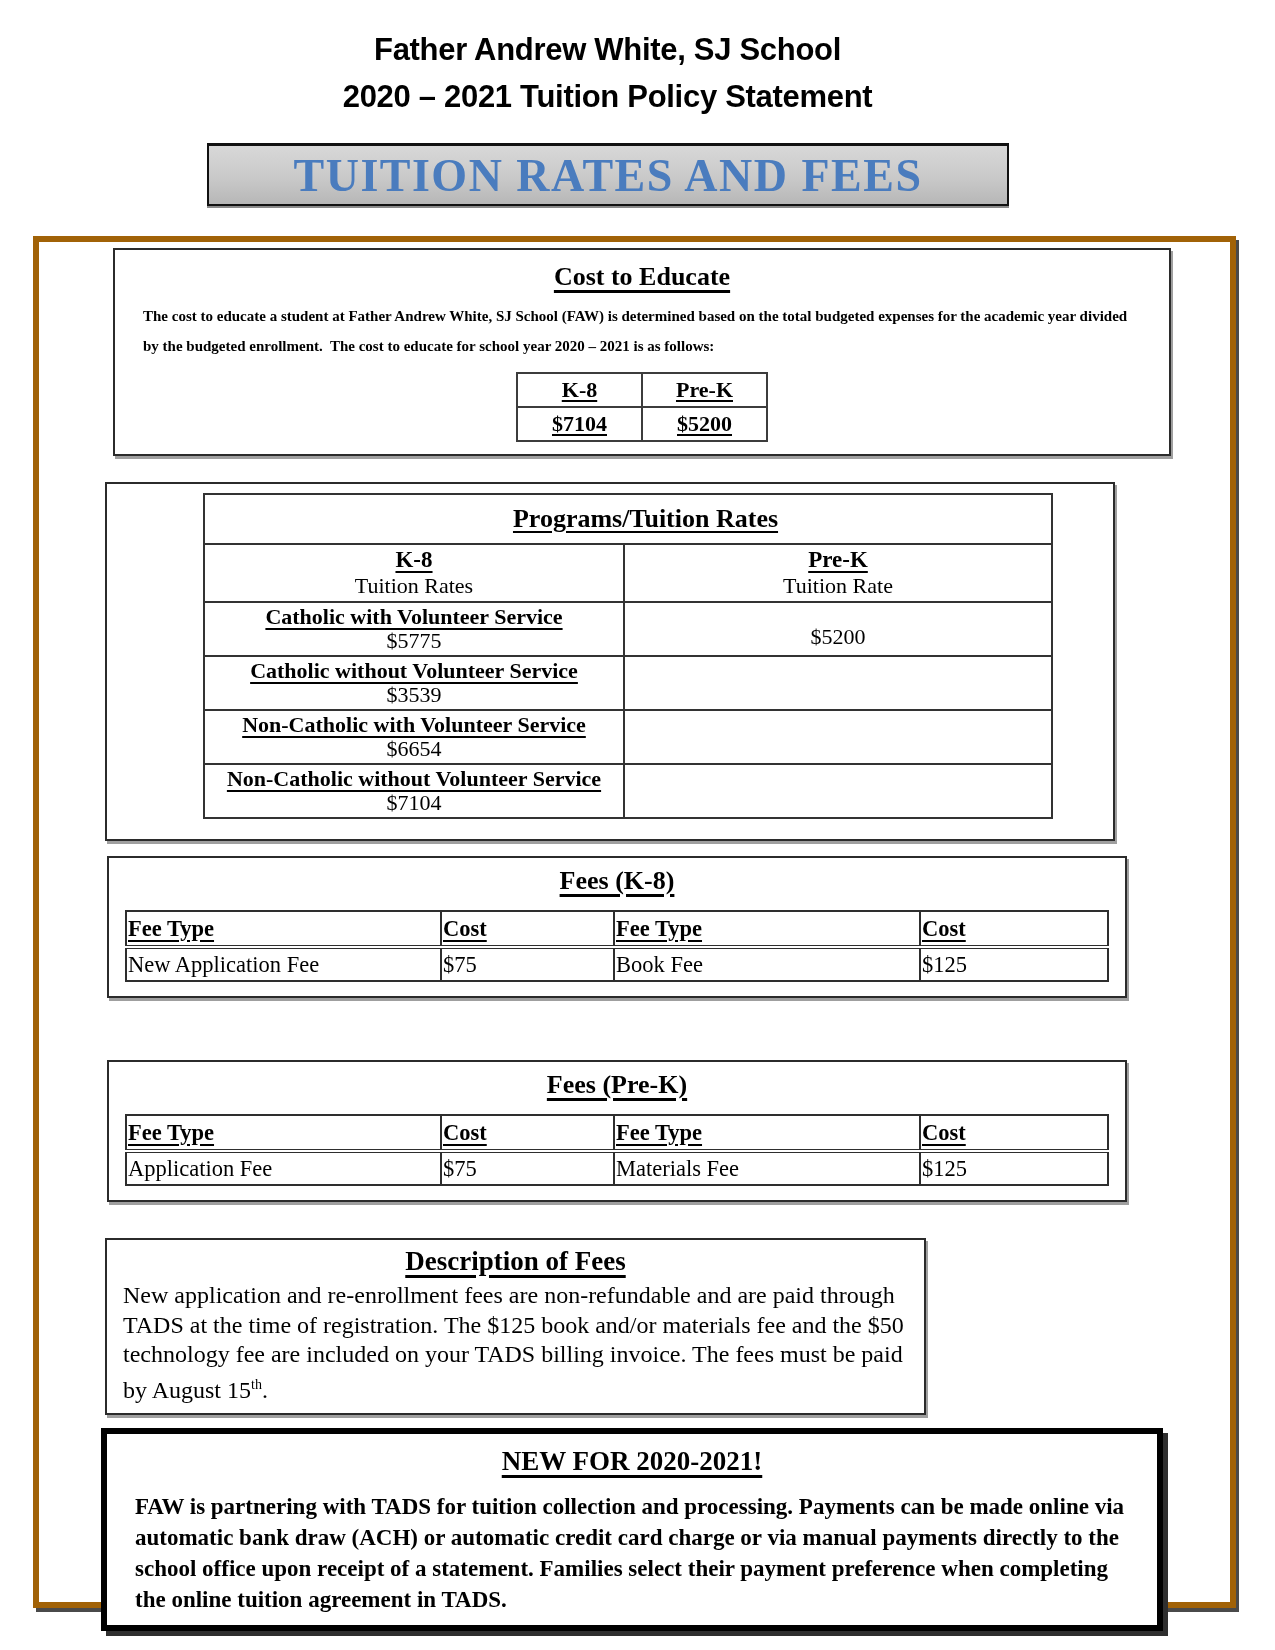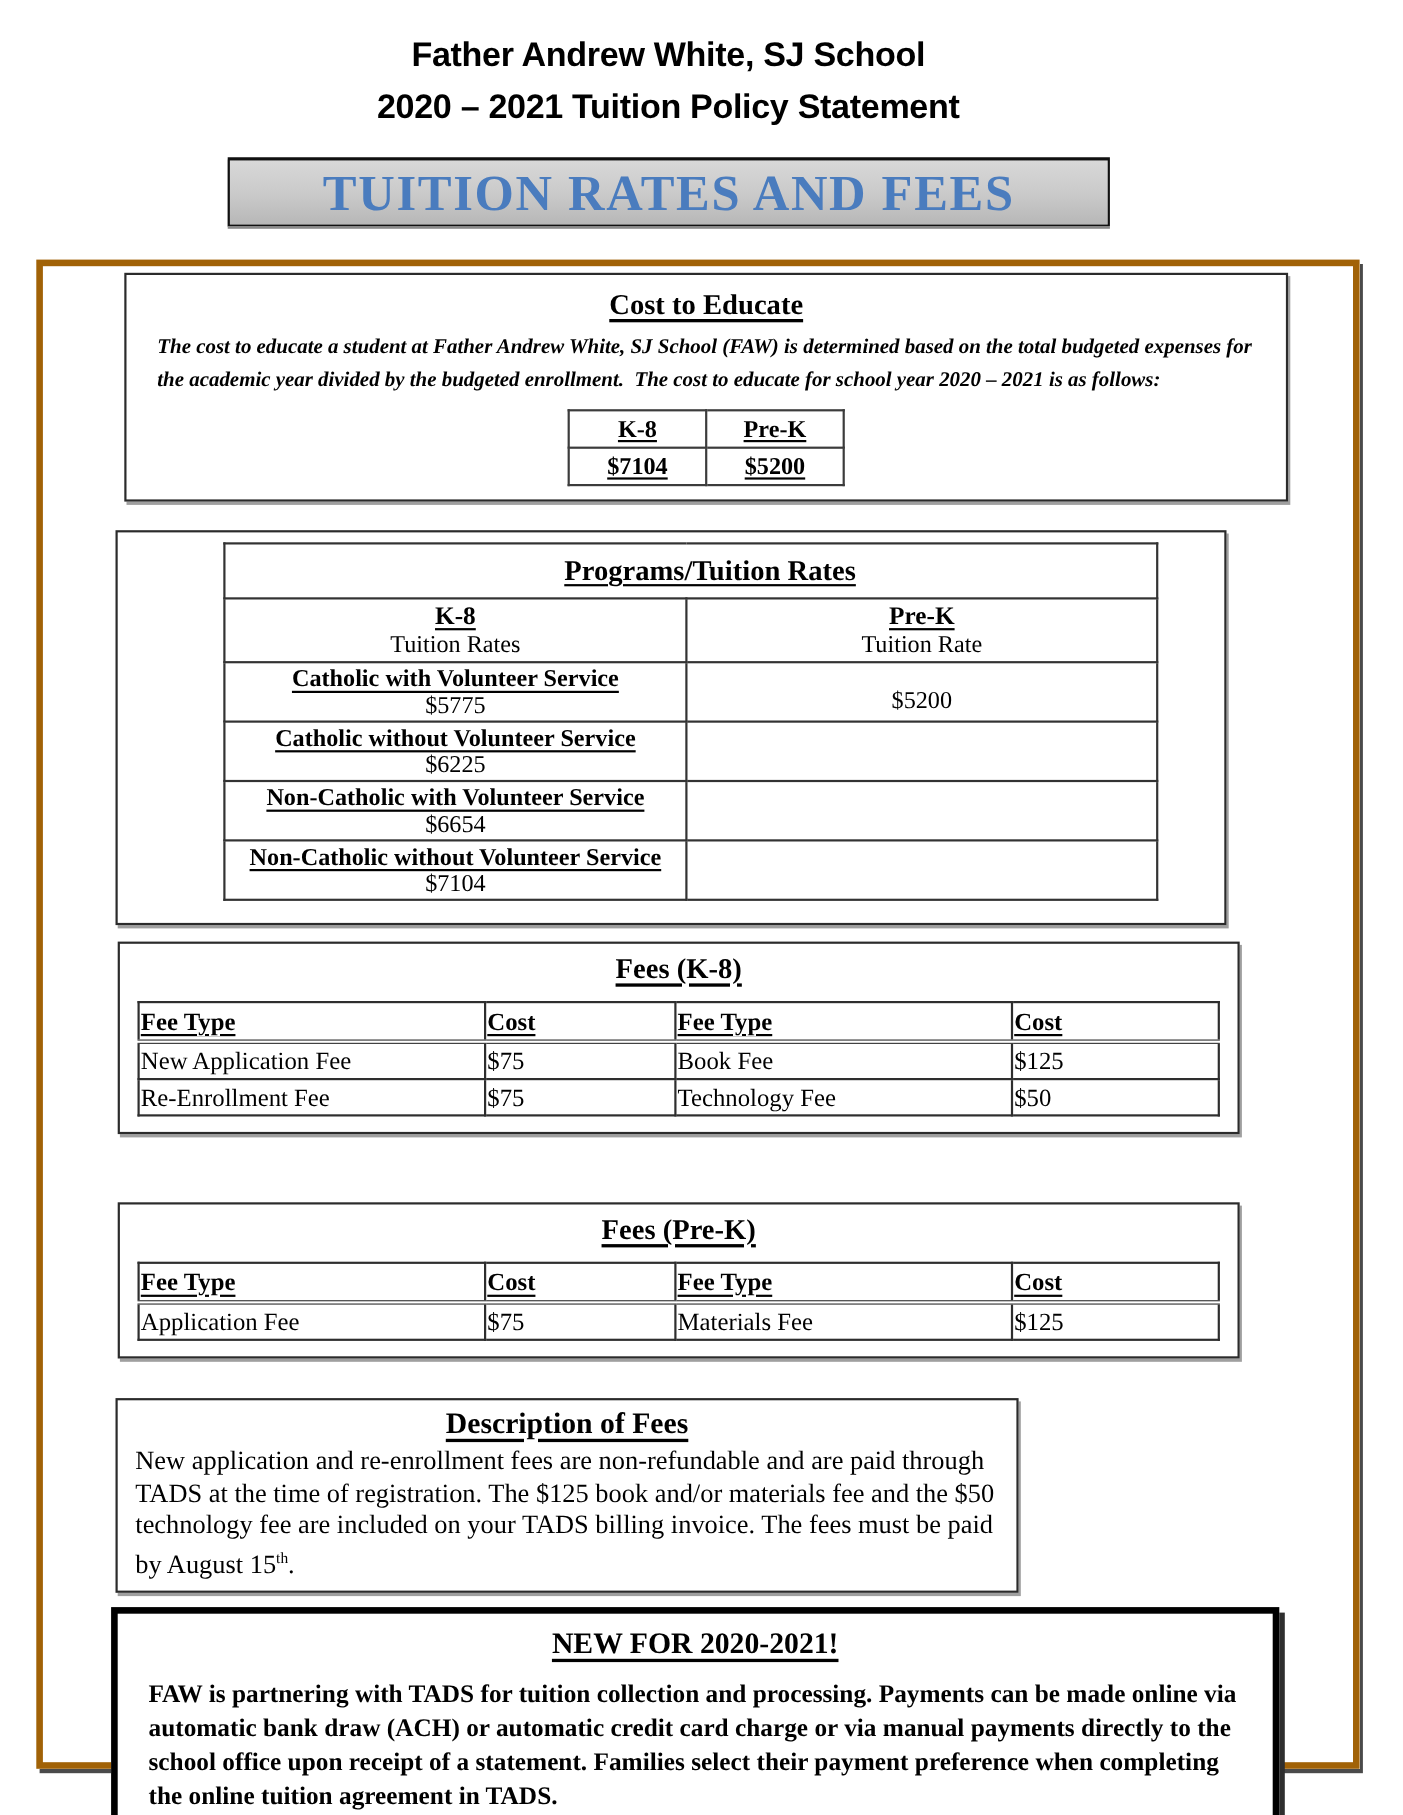--- a/index.html
+++ b/index.html
@@ -41,21 +41,21 @@
   }
   .sec-h{
     text-align:center;font-weight:bold;
     text-decoration:underline;text-decoration-thickness:2.5px;text-underline-offset:5px;
     margin:0;
   }
   .bu{font-weight:bold;text-decoration:underline;text-decoration-thickness:2px;text-underline-offset:4px;}
   
   .cost-box{width:1058px;margin:4px 0 0 74px;padding:12px 26px 12px;}
   .cost-h{font-size:26px;}
-  .cost-p{font-weight:bold;font-size:19px;line-height:30px;margin:9px 2px 0;font-style:italic;}
+  .cost-p{font-weight:bold;font-size:15px;line-height:30px;margin:9px 2px 0;}
   .mini-table{margin:11px auto 0;border-collapse:collapse;}
   .mini-table td{
     border:2px solid #3c3c3c;width:121px;height:30px;text-align:center;
     font-weight:bold;font-size:22px;
   }
   .mini-table td span{text-decoration:underline;text-decoration-thickness:2px;text-underline-offset:3px;}
   
   .prog-box{width:1010px;margin:26px 0 0 66px;padding:9px 0 20px;}
   .prog-table{border-collapse:collapse;margin-left:96px;width:848px;table-layout:fixed;}
   .prog-table td{border:2px solid #333;}
@@ -142,21 +142,21 @@
       <tr>
         <td class="pt-cat">
           <span class="bu">Catholic with Volunteer Service</span>
           <span class="pt-val">$5775</span>
         </td>
         <td class="pt-prek"><span>$5200</span></td>
       </tr>
       <tr>
         <td class="pt-cat">
           <span class="bu">Catholic without Volunteer Service</span>
-          <span class="pt-val">$6225</span>
+          <span class="pt-val">$3539</span>
         </td>
         <td class="pt-prek"><span></span></td>
       </tr>
       <tr>
         <td class="pt-cat">
           <span class="bu">Non-Catholic with Volunteer Service</span>
           <span class="pt-val">$6654</span>
         </td>
         <td class="pt-prek"><span></span></td>
       </tr>
@@ -186,26 +186,20 @@
         <td><span>Cost</span></td>
         <td><span>Fee Type</span></td>
         <td><span>Cost</span></td>
       </tr>
       <tr>
         <td>New Application Fee</td>
         <td>$75</td>
         <td>Book Fee</td>
         <td>$125</td>
       </tr>
-      <tr>
-        <td>Re-Enrollment Fee</td>
-        <td>$75</td>
-        <td>Technology Fee</td>
-        <td>$50</td>
-      </tr>
     </tbody>
       </table>
   </div>
 
   <div class="box fees-box prek">
     <h2 class="sec-h fees-h">Fees (Pre-K)</h2>
     <table class="fees-table">
       <colgroup>
           <col style="width:315px">
           <col style="width:173px">

